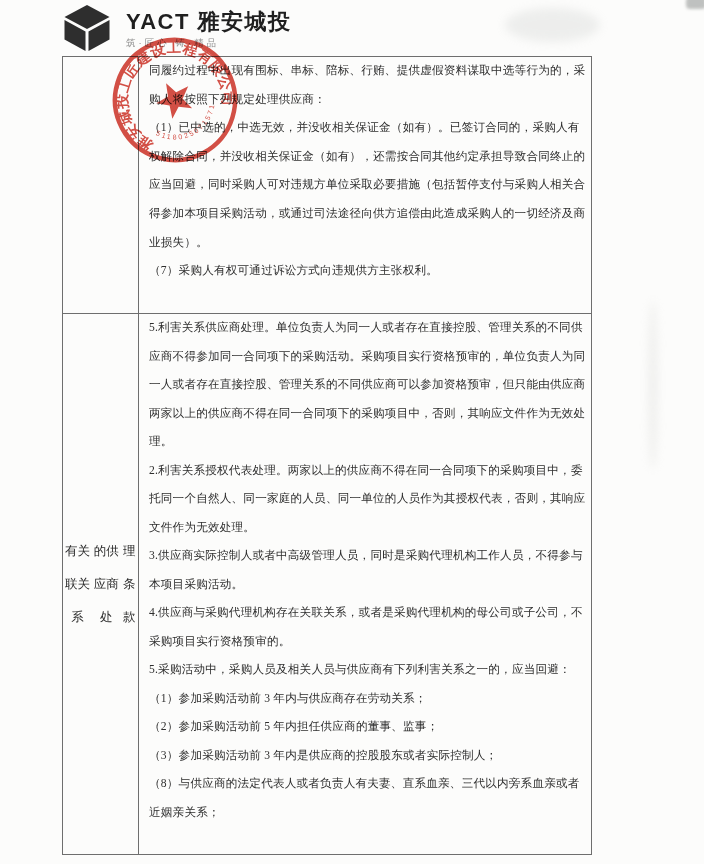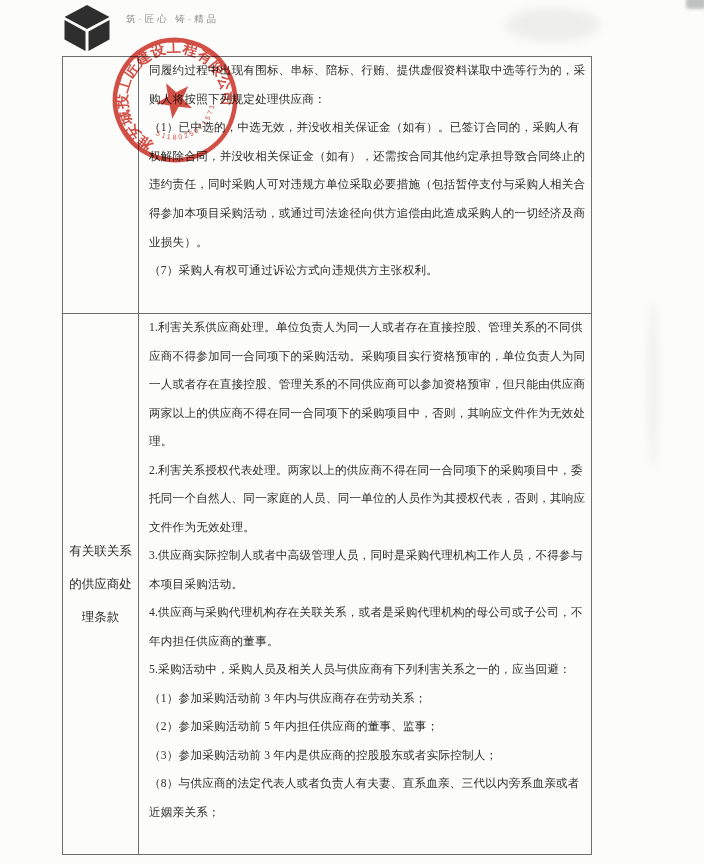--- a/index.html
+++ b/index.html
@@ -36,21 +36,21 @@
     border:1.5px solid #6e6e6e;
     box-sizing:border-box;
     display:flex;flex-direction:column;
     background:transparent;
   }
   .t-row{display:flex;box-sizing:border-box;}
   .t-row-1{height:257px;border-bottom:1.4px solid #6e6e6e;}
   .t-row-2{flex:1;}
   .t-label{
     width:76px;flex:0 0 76px;border-right:1.4px solid #6e6e6e;box-sizing:border-box;
-    display:flex;flex-direction:column;align-items:center;justify-content:center;
+    display:flex;align-items:center;justify-content:flex-end;
     font-size:12.5px;line-height:33px;color:#2b2b2b;text-align:center;
   }
   .t-content{flex:1;box-sizing:border-box;padding:0 8px 0 10px;overflow:hidden;}
   .t-row-1 .t-content .text-line{line-height:28.6px;}
   .t-row-2 .t-content .text-line{line-height:28.5px;}
   .text-line{
     font-size:11.6px;color:#2e2e2e;white-space:nowrap;
     letter-spacing:0.2px;
   }
   
@@ -65,63 +65,64 @@
 
 <div class="page">
 
   <div class="brand">
     <svg class="cube" viewBox="0 0 100 96" aria-hidden="true">
       <polygon points="50,2 95,26 50,50 5,26" fill="#2e2e2e"></polygon>
       <polygon points="5,32 47,55 47,94 5,71" fill="#2e2e2e"></polygon>
       <polygon points="95,32 53,55 53,94 95,71" fill="#2e2e2e"></polygon>
     </svg>
     <div class="brand-text">
+      <div class="brand-name">YACT 雅安城投</div>
       <div class="brand-tagline">筑·匠心 铸·精品</div>
     </div>
   </div>
 
   <div class="smudge smudge-a"></div>
   <div class="smudge smudge-b"></div>
   <div class="smudge smudge-c"></div>
 
   <div class="doc-table">
 
     <div class="t-row t-row-1">
       <div class="t-label"></div>
       <div class="t-content">
           <div class="text-line">同履约过程中出现有围标、串标、陪标、行贿、提供虚假资料谋取中选等行为的，采</div>
           <div class="text-line">购人将按照下列规定处理供应商：</div>
           <div class="text-line">（1）已中选的，中选无效，并没收相关保证金（如有）。已签订合同的，采购人有</div>
           <div class="text-line">权解除合同，并没收相关保证金（如有），还需按合同其他约定承担导致合同终止的</div>
-          <div class="text-line">违约责任，同时采购人可对违规方单位采取必要措施（包括暂停支付与采购人相关合</div>
+          <div class="text-line">应当回避，同时采购人可对违规方单位采取必要措施（包括暂停支付与采购人相关合</div>
           <div class="text-line">得参加本项目采购活动，或通过司法途径向供方追偿由此造成采购人的一切经济及商</div>
           <div class="text-line">业损失）。</div>
           <div class="text-line">（7）采购人有权可通过诉讼方式向违规供方主张权利。</div>
         </div>
     </div>
 
     <div class="t-row t-row-2">
       <div class="t-label">
         <div>有关联关系</div>
         <div>的供应商处</div>
         <div>理条款</div>
       </div>
       <div class="t-content">
-          <div class="text-line">1.利害关系供应商处理。单位负责人为同一人或者存在直接控股、管理关系的不同供</div>
+          <div class="text-line">5.利害关系供应商处理。单位负责人为同一人或者存在直接控股、管理关系的不同供</div>
           <div class="text-line">应商不得参加同一合同项下的采购活动。采购项目实行资格预审的，单位负责人为同</div>
           <div class="text-line">一人或者存在直接控股、管理关系的不同供应商可以参加资格预审，但只能由供应商</div>
           <div class="text-line">两家以上的供应商不得在同一合同项下的采购项目中，否则，其响应文件作为无效处</div>
           <div class="text-line">理。</div>
           <div class="text-line">2.利害关系授权代表处理。两家以上的供应商不得在同一合同项下的采购项目中，委</div>
           <div class="text-line">托同一个自然人、同一家庭的人员、同一单位的人员作为其授权代表，否则，其响应</div>
           <div class="text-line">文件作为无效处理。</div>
           <div class="text-line">3.供应商实际控制人或者中高级管理人员，同时是采购代理机构工作人员，不得参与</div>
           <div class="text-line">本项目采购活动。</div>
           <div class="text-line">4.供应商与采购代理机构存在关联关系，或者是采购代理机构的母公司或子公司，不</div>
-          <div class="text-line">年内担任供应商的董事。</div>
+          <div class="text-line">采购项目实行资格预审的。</div>
           <div class="text-line">5.采购活动中，采购人员及相关人员与供应商有下列利害关系之一的，应当回避：</div>
           <div class="text-line">（1）参加采购活动前 3 年内与供应商存在劳动关系；</div>
           <div class="text-line">（2）参加采购活动前 5 年内担任供应商的董事、监事；</div>
           <div class="text-line">（3）参加采购活动前 3 年内是供应商的控股股东或者实际控制人；</div>
           <div class="text-line">（8）与供应商的法定代表人或者负责人有夫妻、直系血亲、三代以内旁系血亲或者</div>
           <div class="text-line">近姻亲关系；</div>
         </div>
     </div>
 
   </div>

